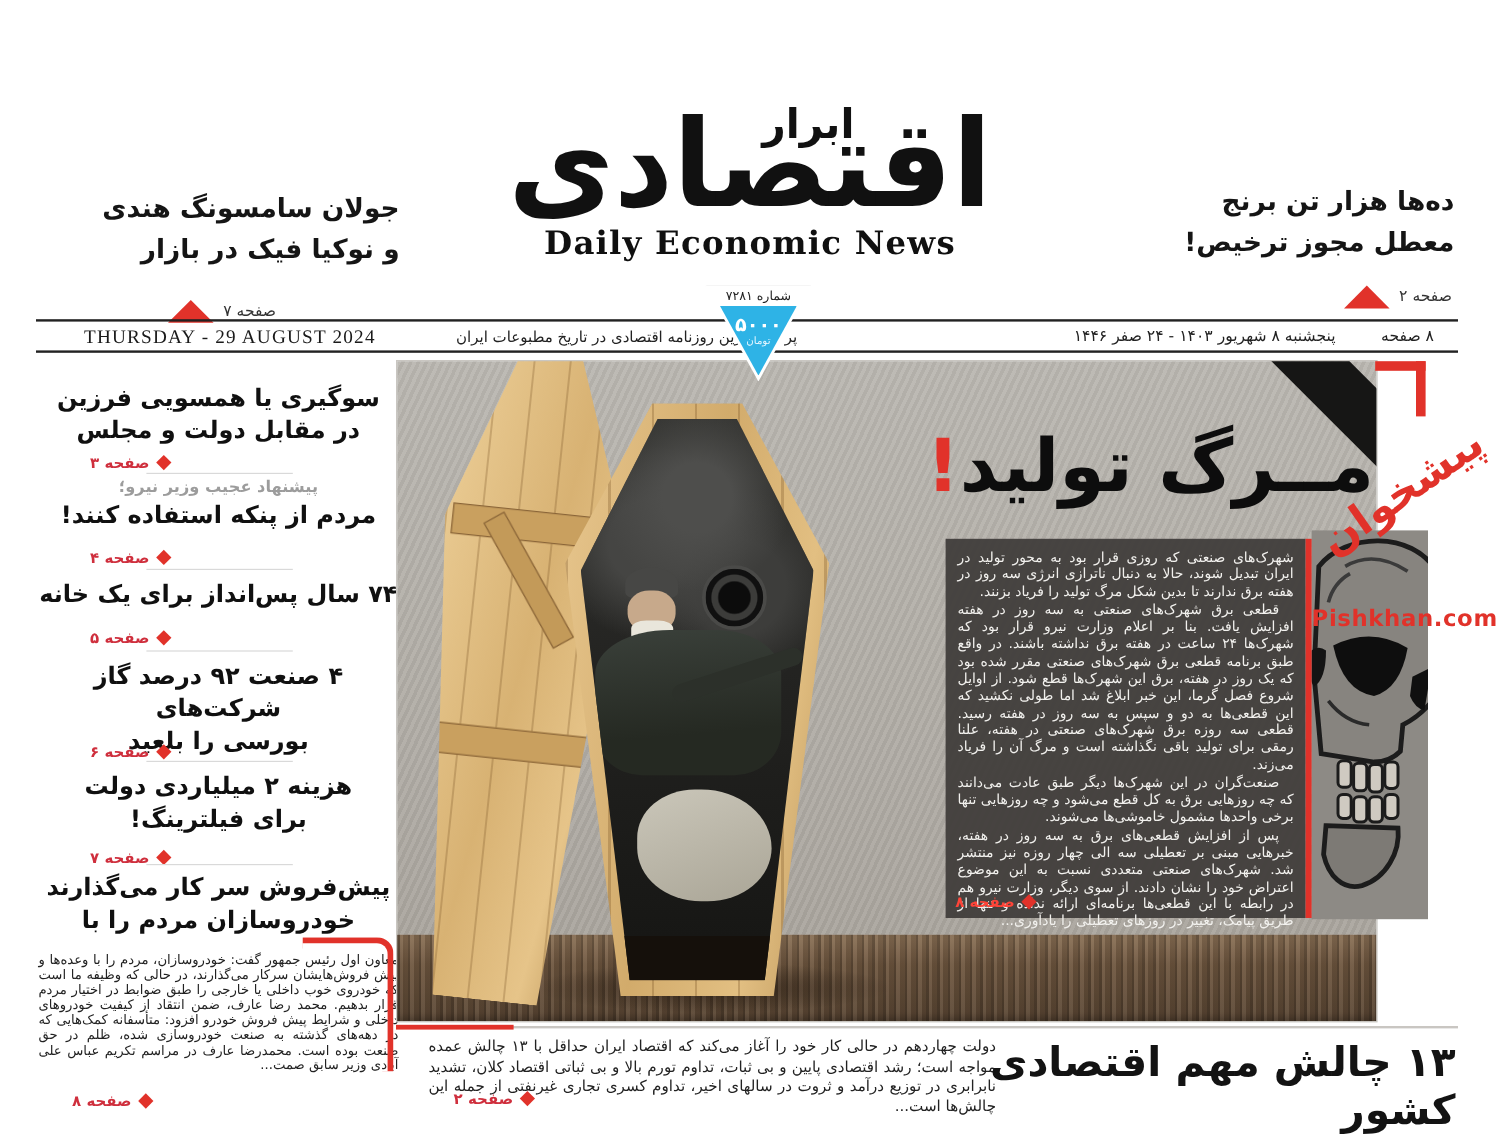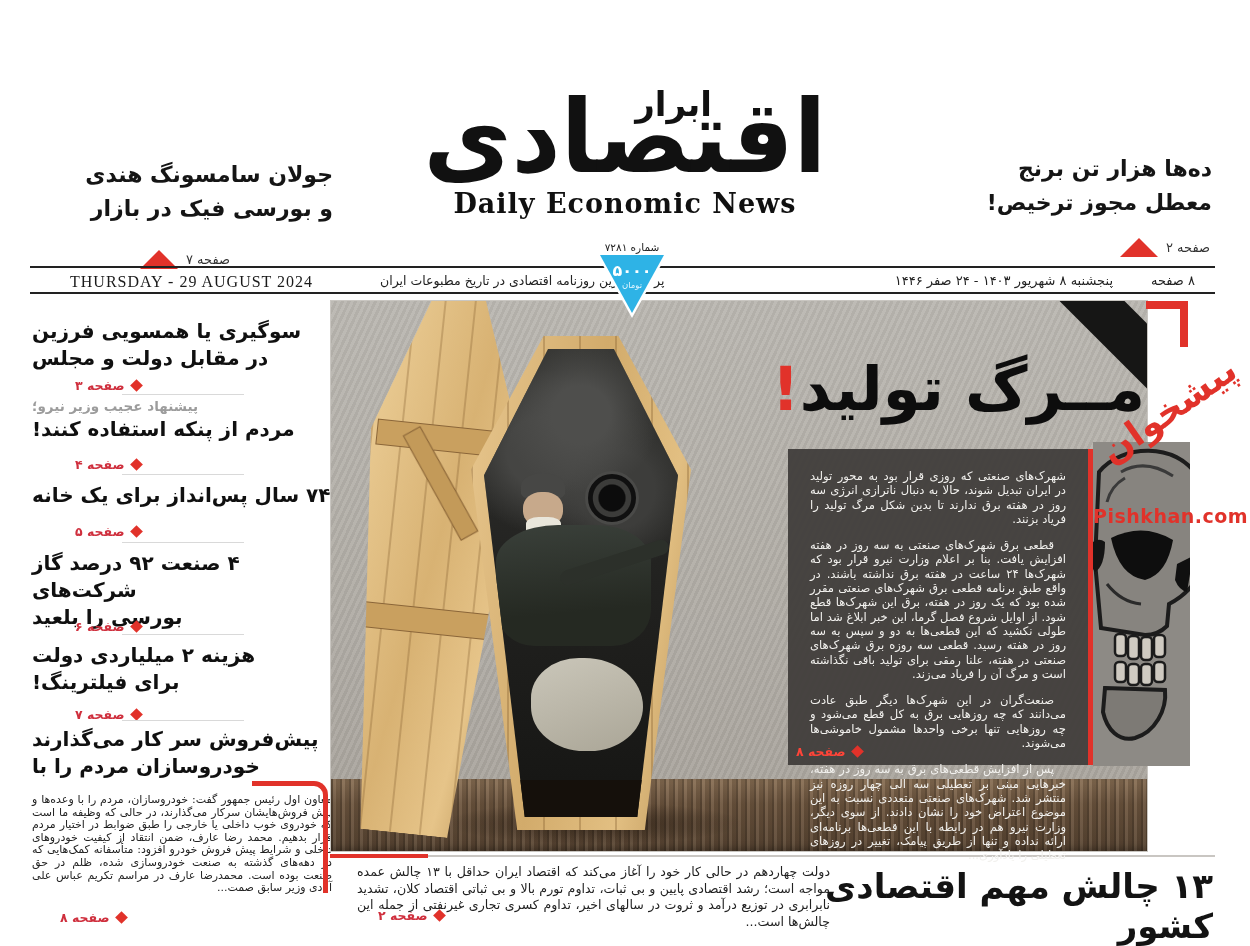--- a/index.html
+++ b/index.html
@@ -40,21 +40,21 @@
   .date-bar{position:absolute;left:30px;top:266px;width:1185px;height:28px;
             border-top:2px solid #222;border-bottom:2px solid #222;font-size:13px;color:#222;}
   .db-item{position:absolute;top:5px;white-space:nowrap;}
   .db-pages{right:20px;direction:rtl;}
   .db-datefa{right:102px;direction:rtl;}
   .db-slogan{left:350px;direction:rtl;font-size:12.5px;}
   .db-dateen{left:40px;font-family:"Liberation Serif",serif;font-size:16px;letter-spacing:1px;color:#1a1a1a;}
 
   
   .sidebar{position:absolute;left:30px;top:316px;width:302px;height:626px;}
-  .sb-item{position:absolute;right:0;width:300px;direction:rtl;text-align:left;}
+  .sb-item{position:absolute;right:0;width:300px;direction:rtl;text-align:center;}
   .sb-line{display:block;font-weight:bold;font-size:20px;line-height:27px;color:#101010;}
   .sb-kicker{display:block;font-weight:bold;font-size:13.5px;color:#9c9c9c;margin-bottom:2px;}
   .sb-sep{position:absolute;right:88px;width:122px;border-top:1px solid #d9d9d9;}
   .dia-marker{position:absolute;display:flex;direction:rtl;align-items:center;gap:7px;
               font-size:12.5px;font-weight:bold;color:#cf2f3d;}
   .diamond{width:9px;height:9px;background:#e1322a;transform:rotate(45deg);flex:0 0 auto;}
   .sb-body{position:absolute;right:0;top:478px;width:300px;direction:rtl;text-align:justify;
            font-size:11px;line-height:12.6px;color:#222;}
 
   
@@ -110,21 +110,21 @@
   .brace{position:absolute;left:10%;top:33%;width:80%;height:20px;background:#c39a59;
          border:1px solid #8a6538;transform:rotate(55deg);transform-origin:center;}
 
   
   .main-headline{position:absolute;right:105px;top:352px;direction:rtl;font-size:61px;
                  font-weight:bold;color:#0d0d0d;line-height:1.2;white-space:nowrap;z-index:3;}
   .main-headline .mark{color:#e1322a;}
   .article-box{position:absolute;left:788px;top:449px;width:300px;height:316px;z-index:3;
                background:rgba(64,61,58,.94);padding:8px 10px 26px 10px;direction:rtl;
                text-align:justify;color:#f2f1ee;font-size:11.6px;line-height:14.3px;}
-  .article-box p{margin:12px;}
+  .article-box p{margin:0;}
   .article-box p + p{text-indent:12px;margin-top:1px;}
   .article-box .dia-marker{left:8px;bottom:6px;color:#ff4438;}
   .red-line{position:absolute;left:1088px;top:449px;width:5px;height:316px;background:#e1322a;z-index:4;}
   .skull-panel{position:absolute;left:1093px;top:442px;width:97px;height:324px;background:#8d8a85;
                overflow:hidden;z-index:3;}
   .watermark-fa{position:absolute;left:1085px;top:448px;width:180px;z-index:7;direction:rtl;
                 font-size:36px;font-weight:bold;color:#e1322a;transform:rotate(-35deg);
                 transform-origin:left center;white-space:nowrap;}
   .watermark-en{position:absolute;left:1093px;top:505px;z-index:7;font-size:19px;font-weight:bold;
                 color:#e1322a;letter-spacing:.5px;}
@@ -163,21 +163,21 @@
   </div>
 
   <div class="masthead" data-name="masthead">
     <span class="m-small" data-name="masthead-title-small">ابرار</span>
     <div class="m-big" data-name="masthead-title">اقتصادی</div>
     <div class="m-sub" data-name="masthead-subtitle">Daily Economic News</div>
   </div>
 
   <div class="hl hl-left" data-name="headline-samsung-nokia">
     <span class="hl-line" data-name="headline-line">جولان سامسونگ هندی</span>
-    <span class="hl-line" data-name="headline-line">و بورسی فیک در بازار</span>
+    <span class="hl-line" data-name="headline-line">و نوکیا فیک در بازار</span>
     <span class="tri-marker" data-name="page-reference">
       <span data-name="page-label">صفحه ۷</span>
       <span class="tri-up" data-name="page-triangle-icon"></span>
     </span>
   </div>
 
   <div class="date-bar" data-name="date-bar">
     <span class="db-item db-pages" data-name="page-count">۸ صفحه</span>
     <span class="db-item db-datefa" data-name="date-persian">پنجشنبه ۸ شهریور ۱۴۰۳ - ۲۴ صفر ۱۴۴۶</span>
     <span class="db-item db-slogan" data-name="newspaper-slogan">پر تیراژ ترین روزنامه اقتصادی در تاریخ مطبوعات ایران</span>

